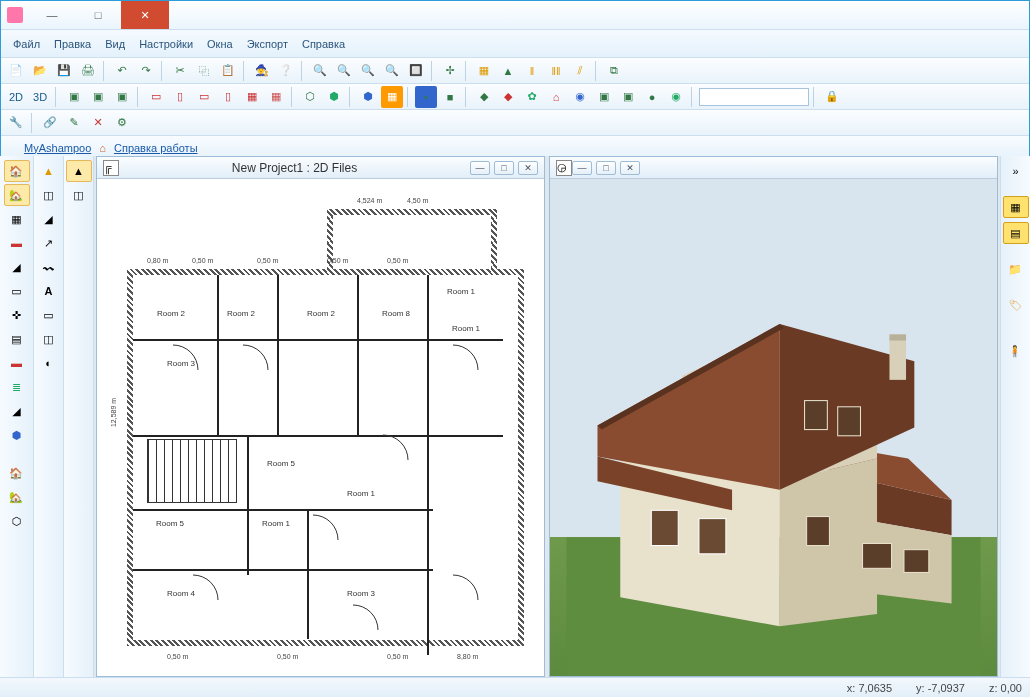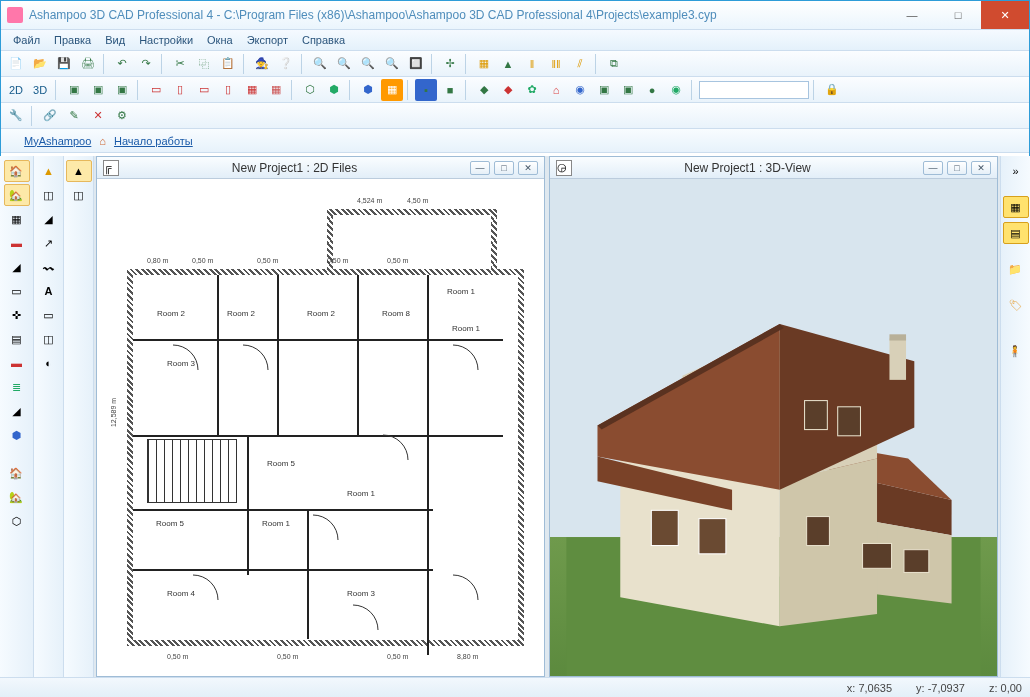--- a/index.html
+++ b/index.html
@@ -3,21 +3,21 @@
 <meta charset="utf-8">
 <style>
 * { margin: 0; padding: 0; box-sizing: border-box; font-family: "Segoe UI", Tahoma, sans-serif; font-size: 11px; }
 body { width: 1030px; height: 697px; background: #fff; overflow: hidden; border: 1px solid #2d9cd8; }
 .titlebar { height: 28px; background: linear-gradient(#fff,#eaf5fd); display: flex; align-items: center; padding-left: 6px; }
 .titlebar .icon { width: 16px; height: 16px; background: #f7a; border-radius: 2px; margin-right: 6px; }
 .titlebar .title { color: #4f8dbb; font-size: 12px; flex: 1; }
 .winbtns { display: flex; height: 100%; }
 .winbtn { width: 46px; display: flex; align-items: center; justify-content: center; color: #555; }
 .winbtn.close { background: #d04b2f; color: #fff; width: 48px; }
-.menubar { height: 22px; background: linear-gradient(#f5faff,#e4f1fb); border-top: 1px solid #cde; border-bottom: 1px solid #cde; display: flex; align-items: center; padding: 0 6px; gap: 2px; }
+.menubar { height: 29px; background: linear-gradient(#f5faff,#e4f1fb); border-top: 1px solid #cde; border-bottom: 1px solid #cde; display: flex; align-items: center; padding: 0 6px; gap: 2px; }
 .menubar span { padding: 2px 6px; color: #2b557c; cursor: default; }
 .toolbar { height: 26px; background: linear-gradient(#fbfdff,#e9f3fb); border-bottom: 1px solid #cde; display: flex; align-items: center; padding: 0 4px; gap: 2px; }
 .tb-btn { width: 22px; height: 22px; display: flex; align-items: center; justify-content: center; border: 1px solid transparent; border-radius: 2px; color: #374; }
 .tb-sep { width: 4px; height: 20px; border-left: 1px solid #bcd3e6; margin: 0 2px; }
 .tb-text { color: #155a8a; font-weight: normal; padding: 0 4px; }
 .tb-select { width: 110px; height: 18px; border: 1px solid #a7c4df; background: #fff; }
 .linkbar { height: 24px; background: linear-gradient(#f8fcff,#e7f2fb); border-bottom: 1px solid #cde; display: flex; align-items: center; padding: 0 4px; gap: 4px; }
 .linkbar .link { color: #1a5aa8; text-decoration: underline; padding: 0 4px; cursor: pointer; }
 .linkbar .link:first-of-type { text-decoration: none; }
 .workspace { position: absolute; top: 156px; left: 0; right: 0; bottom: 20px; display: flex; }
@@ -42,21 +42,20 @@
 .fp-label { position: absolute; font-size: 8px; color: #333; }
 .fp-dim { position: absolute; font-size: 7px; color: #444; }
 
 .scene3d { position: absolute; inset: 0; background: linear-gradient(#d8e5ee 0%, #d8e5ee 72%, #6f9a4c 72%, #5c8a3e 100%); }
 </style>
 </head>
 <body>
 
 <div class="titlebar">
   <div class="icon"></div>
-  <div class="title">Ashampoo 3D CAD Professional 4 - C:\Program Files (x86)\Ashampoo\Ashampoo 3D CAD Professional 4\Projects\example3.cyp</div>
   <div class="winbtns">
     <div class="winbtn">—</div>
     <div class="winbtn">□</div>
     <div class="winbtn close">✕</div>
   </div>
 </div>
 
 <div class="menubar">
   <span>Файл</span>
   <span>Правка</span>
@@ -145,21 +144,21 @@
   <div class="tb-btn">🔗</div>
   <div class="tb-btn">✎</div>
   <div class="tb-btn" style="color:#c33">✕</div>
   <div class="tb-btn">⚙</div>
 </div>
 
 <div class="linkbar">
   <span style="padding:0 4px">&nbsp;</span>
   <span class="link">MyAshampoo</span>
   <span style="color:#c63">⌂</span>
-  <span class="link">Начало работы</span>
+  <span class="link">Справка работы</span>
 </div>
 
 <div class="workspace">
 
   <div class="left-tools">
     <div class="lt-btn sel">🏠</div>
     <div class="lt-btn sel">🏡</div>
     <div class="lt-btn">▦</div>
     <div class="lt-btn" style="color:#c33">▬</div>
     <div class="lt-btn">◢</div>
@@ -266,21 +265,20 @@
           <div class="fp-dim" style="bottom:-14px;left:150px">0,50 m</div>
           <div class="fp-dim" style="bottom:-14px;left:260px">0,50 m</div>
           <div class="fp-dim" style="bottom:-14px;left:330px">8,80 m</div>
         </div>
       </div>
     </div>
 
     <div class="viewpanel">
       <div class="vp-title">
         <div class="vicon">◶</div>
-        <div class="vt">New Project1 : 3D-View</div>
         <div class="vp-winbtns">
           <div class="vp-wb">—</div>
           <div class="vp-wb">□</div>
           <div class="vp-wb">✕</div>
         </div>
       </div>
       <div class="vp-body">
         <div class="scene3d">
           <svg viewBox="0 0 400 480" style="width:100%;height:100%">
 

